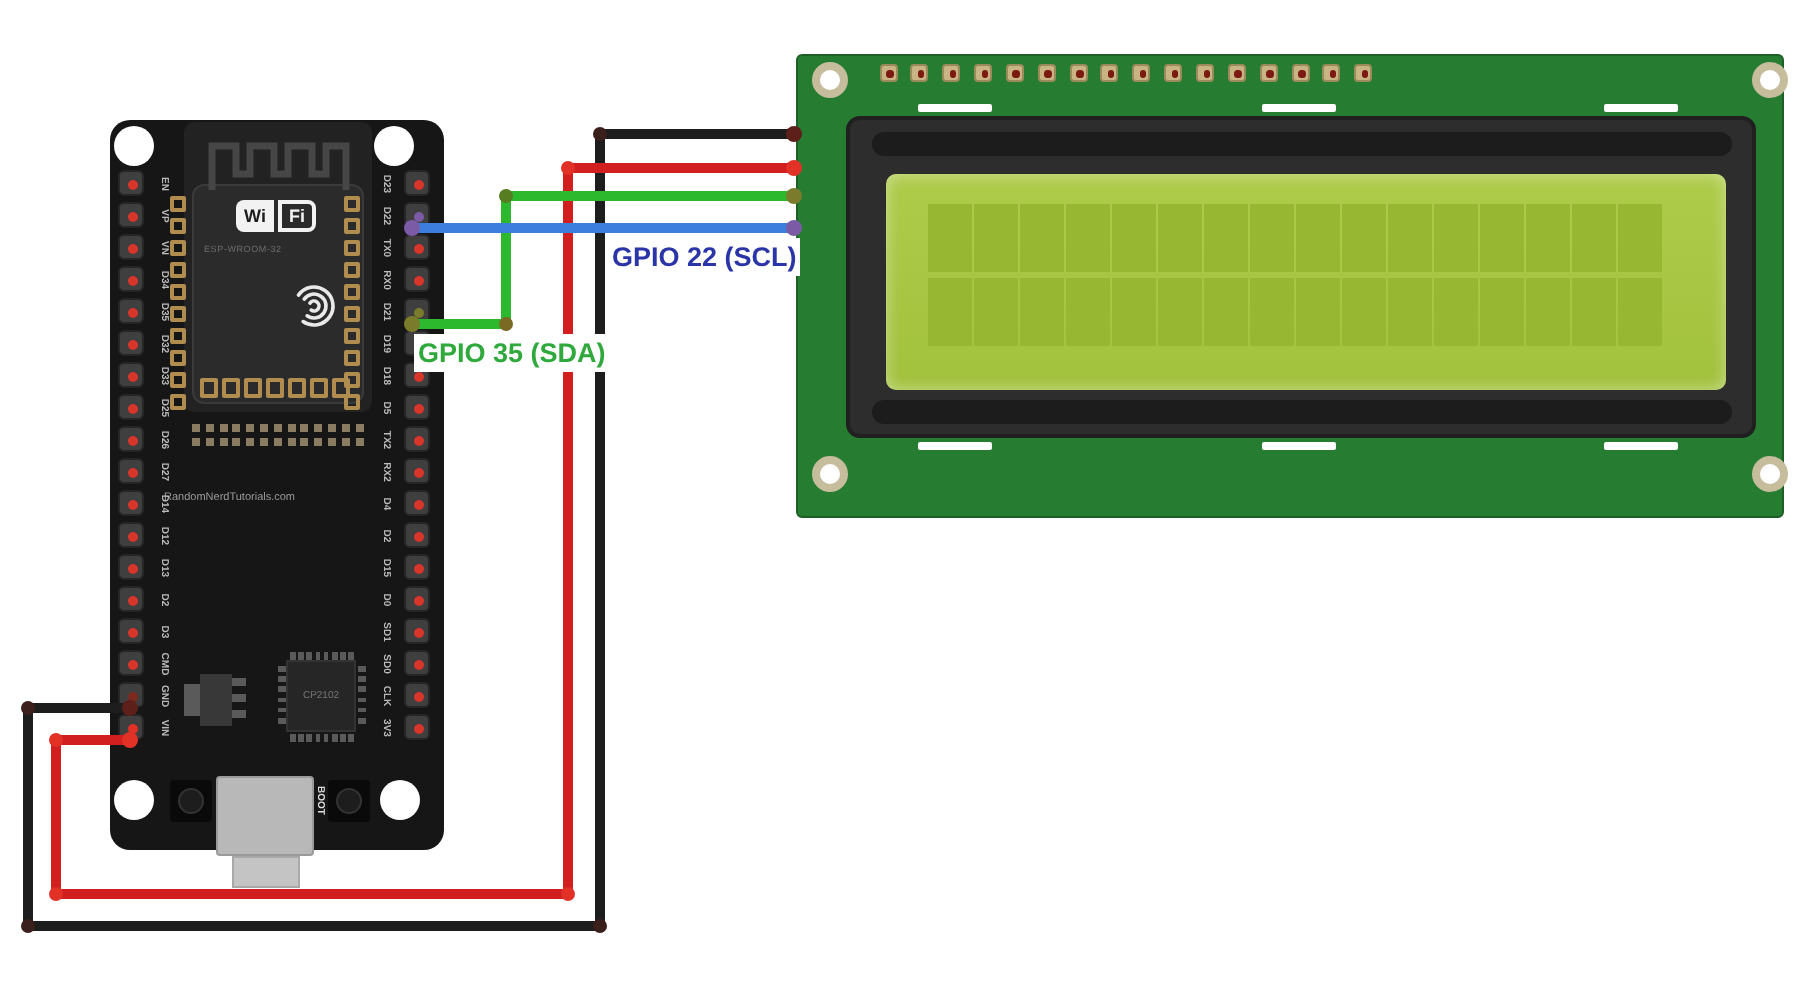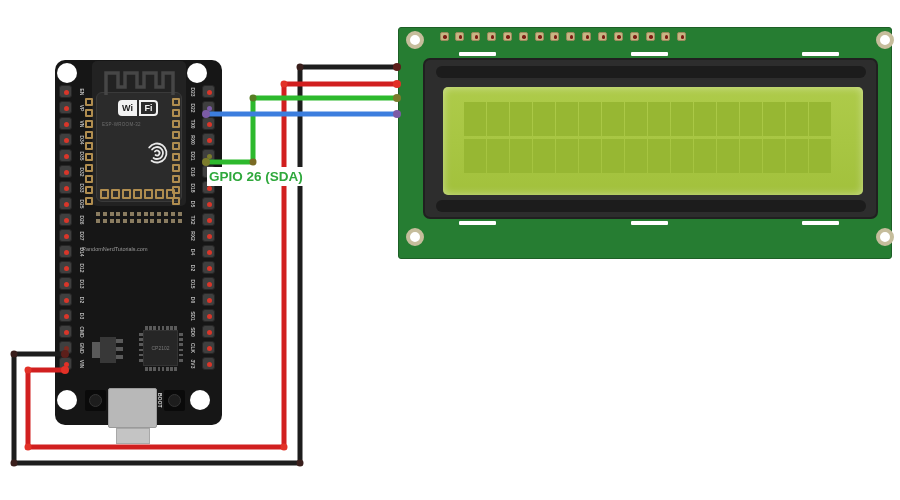--- a/index.html
+++ b/index.html
@@ -490,15 +490,16 @@
 
     <circle cx="206" cy="162" r="4" fill="#7b7b2c"></circle>
     <circle cx="253" cy="162" r="3.5" fill="#7a6a24"></circle>
     <circle cx="253" cy="98" r="3.5" fill="#577d22"></circle>
     <circle cx="397" cy="98" r="4" fill="#7b7b2c"></circle>
 
     <circle cx="206" cy="114" r="4" fill="#7c5ba6"></circle>
     <circle cx="397" cy="114" r="4" fill="#7c5ba6"></circle>
   </svg>
 
-  <div class="wlabel" id="sda-label">GPIO 26 (SDA)</div>
+  <div class="wlabel" id="scl-label">GPIO 22 (SCL)</div>
+  <div class="wlabel" id="sda-label">GPIO 35 (SDA)</div>
 
 </div>
 
 </body></html>

